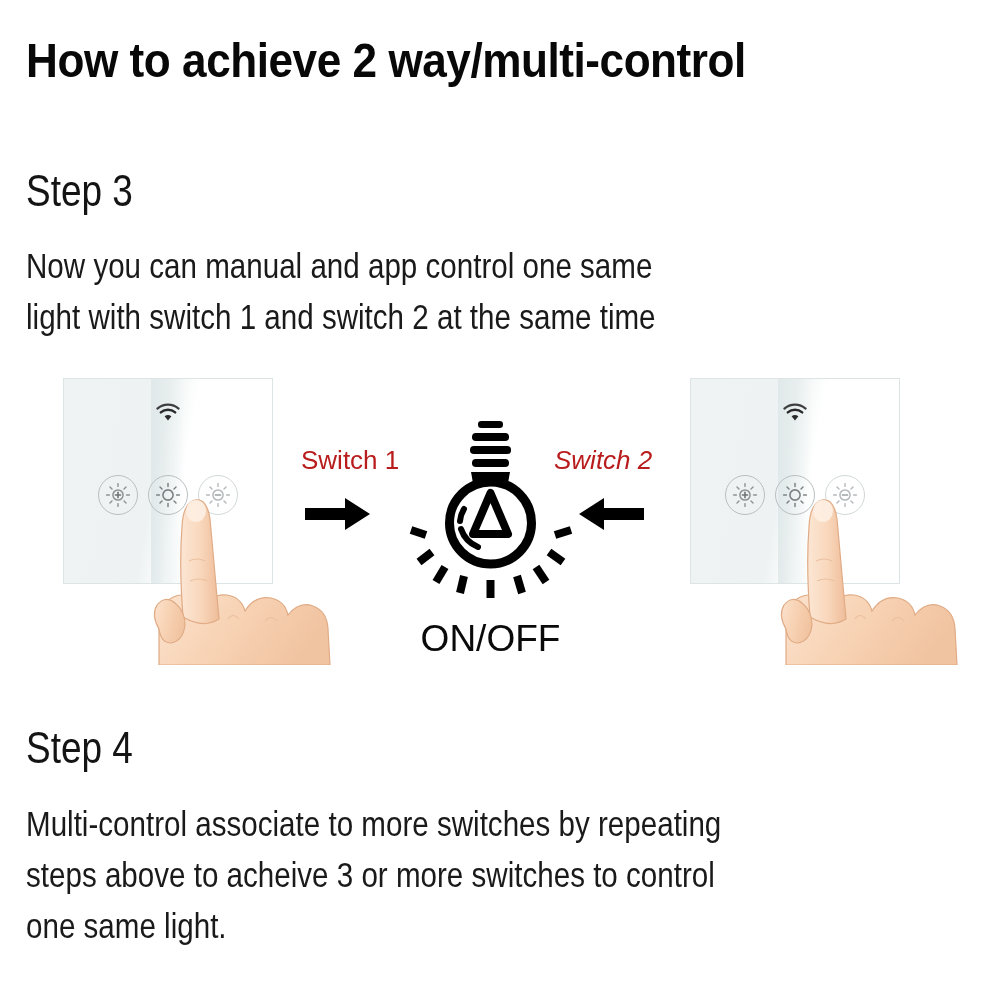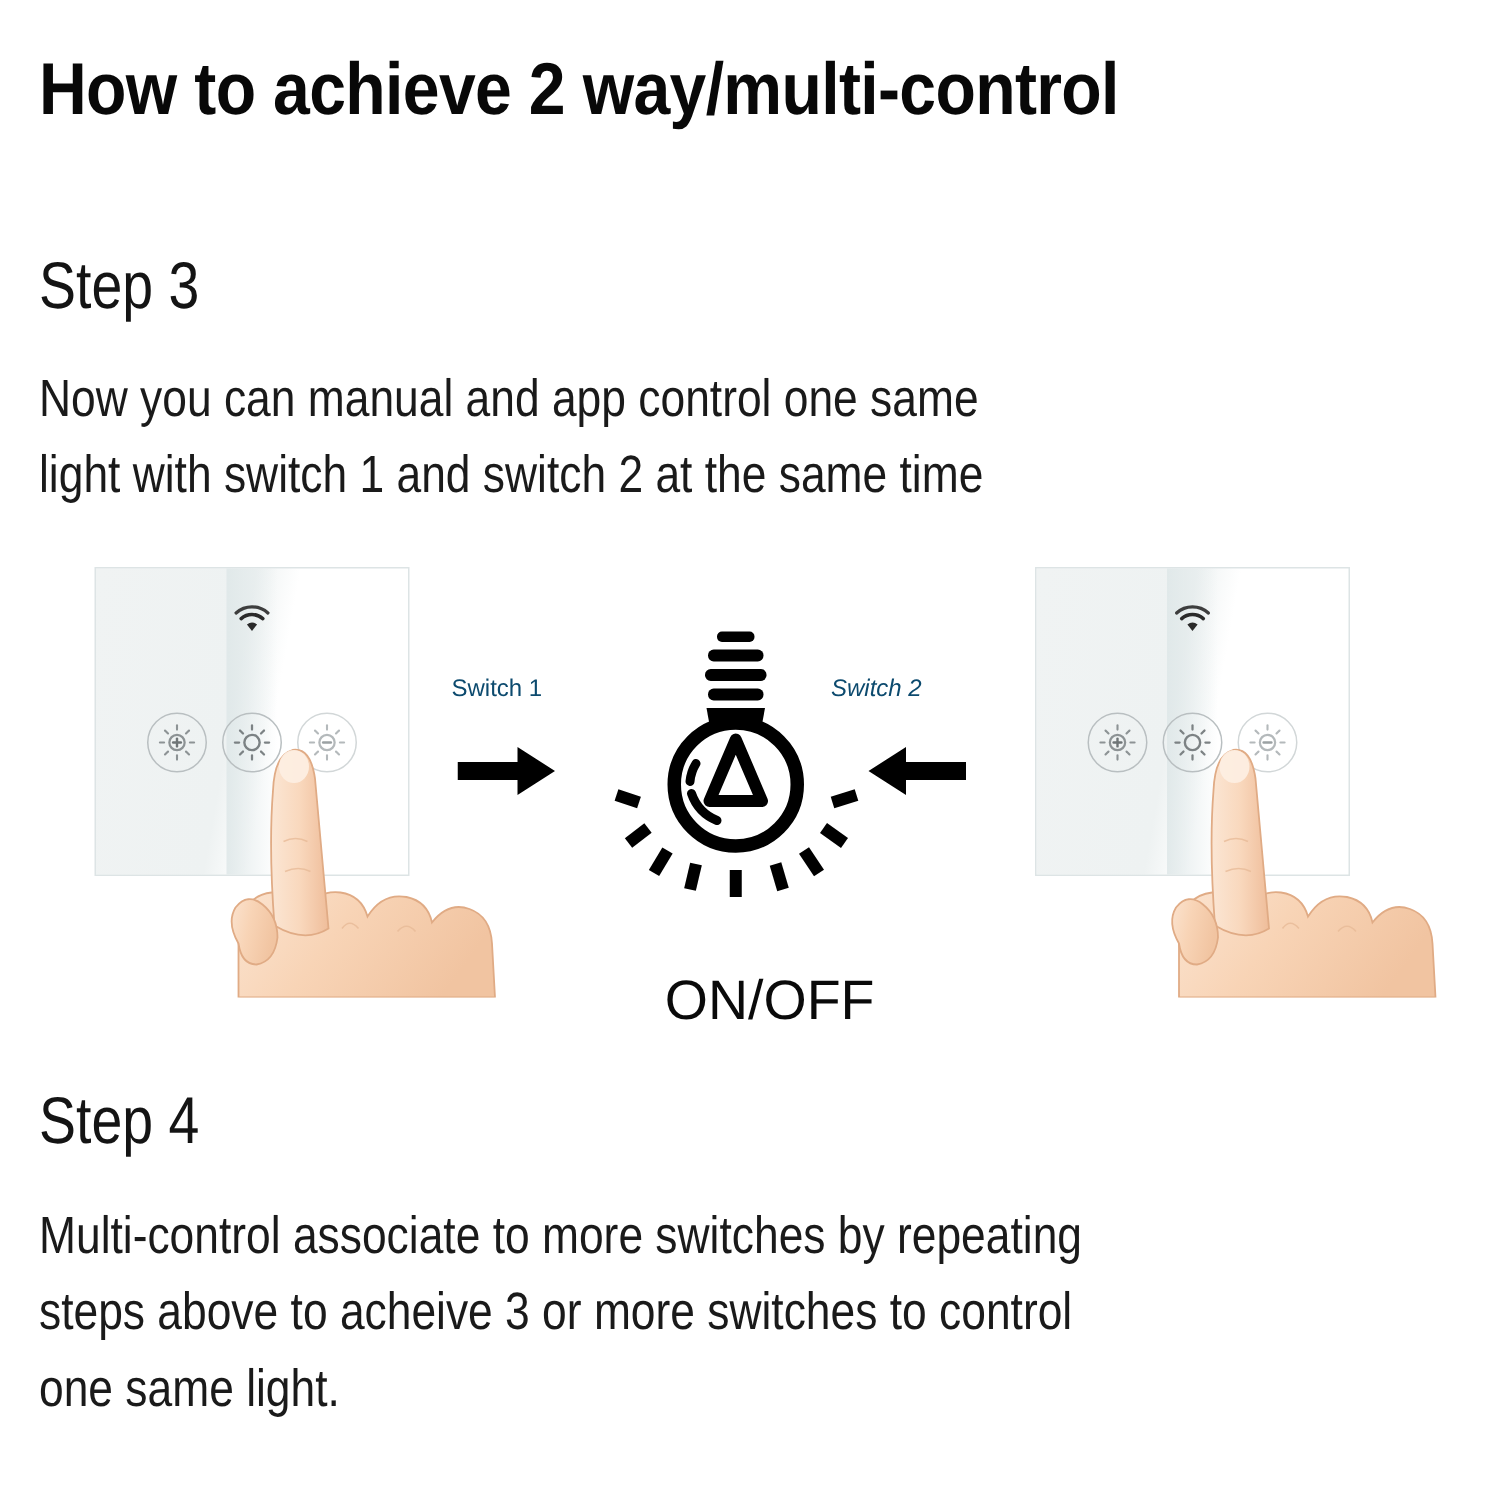--- a/index.html
+++ b/index.html
@@ -140,25 +140,25 @@
     left: 60px;
     top: 100px;
     width: 240px;
     height: 196px;
     pointer-events: none;
   }
 
   
   .sw-label {
     position: absolute;
-    font-size: 16px;
+    font-size: 26px;
     line-height: 30px;
     font-weight: 400;
     white-space: nowrap;
-    color: #0c4a6e;
+    color: #b91c1c;
   }
   #switch1-label { left: 301px; top: 90px; }
   #switch2-label { left: 554px; top: 90px; font-style: italic; }
 
   .arrow {
     position: absolute;
     width: 66px;
     height: 34px;
   }
   #arrow-right { left: 305px; top: 142px; }
@@ -170,27 +170,26 @@
     left: 398px;
     top: 62px;
     width: 185px;
     height: 185px;
   }
   .onoff-label {
     position: absolute;
     left: 398px;
     top: 262px;
     width: 185px;
-    text-align: right;
+    text-align: center;
     font-size: 37px;
     line-height: 44px;
     font-weight: 400;
     letter-spacing: 0px;
     color: #0a0a0a;
-    margin-top: 28px;
   }
 </style>
 </head>
 <body>
 
 <div class="page-title">How to achieve 2 way/multi-control</div>
 
 <div class="step-heading" id="step3-heading">Step 3</div>
 
 <div class="body-block" id="step3-body">

